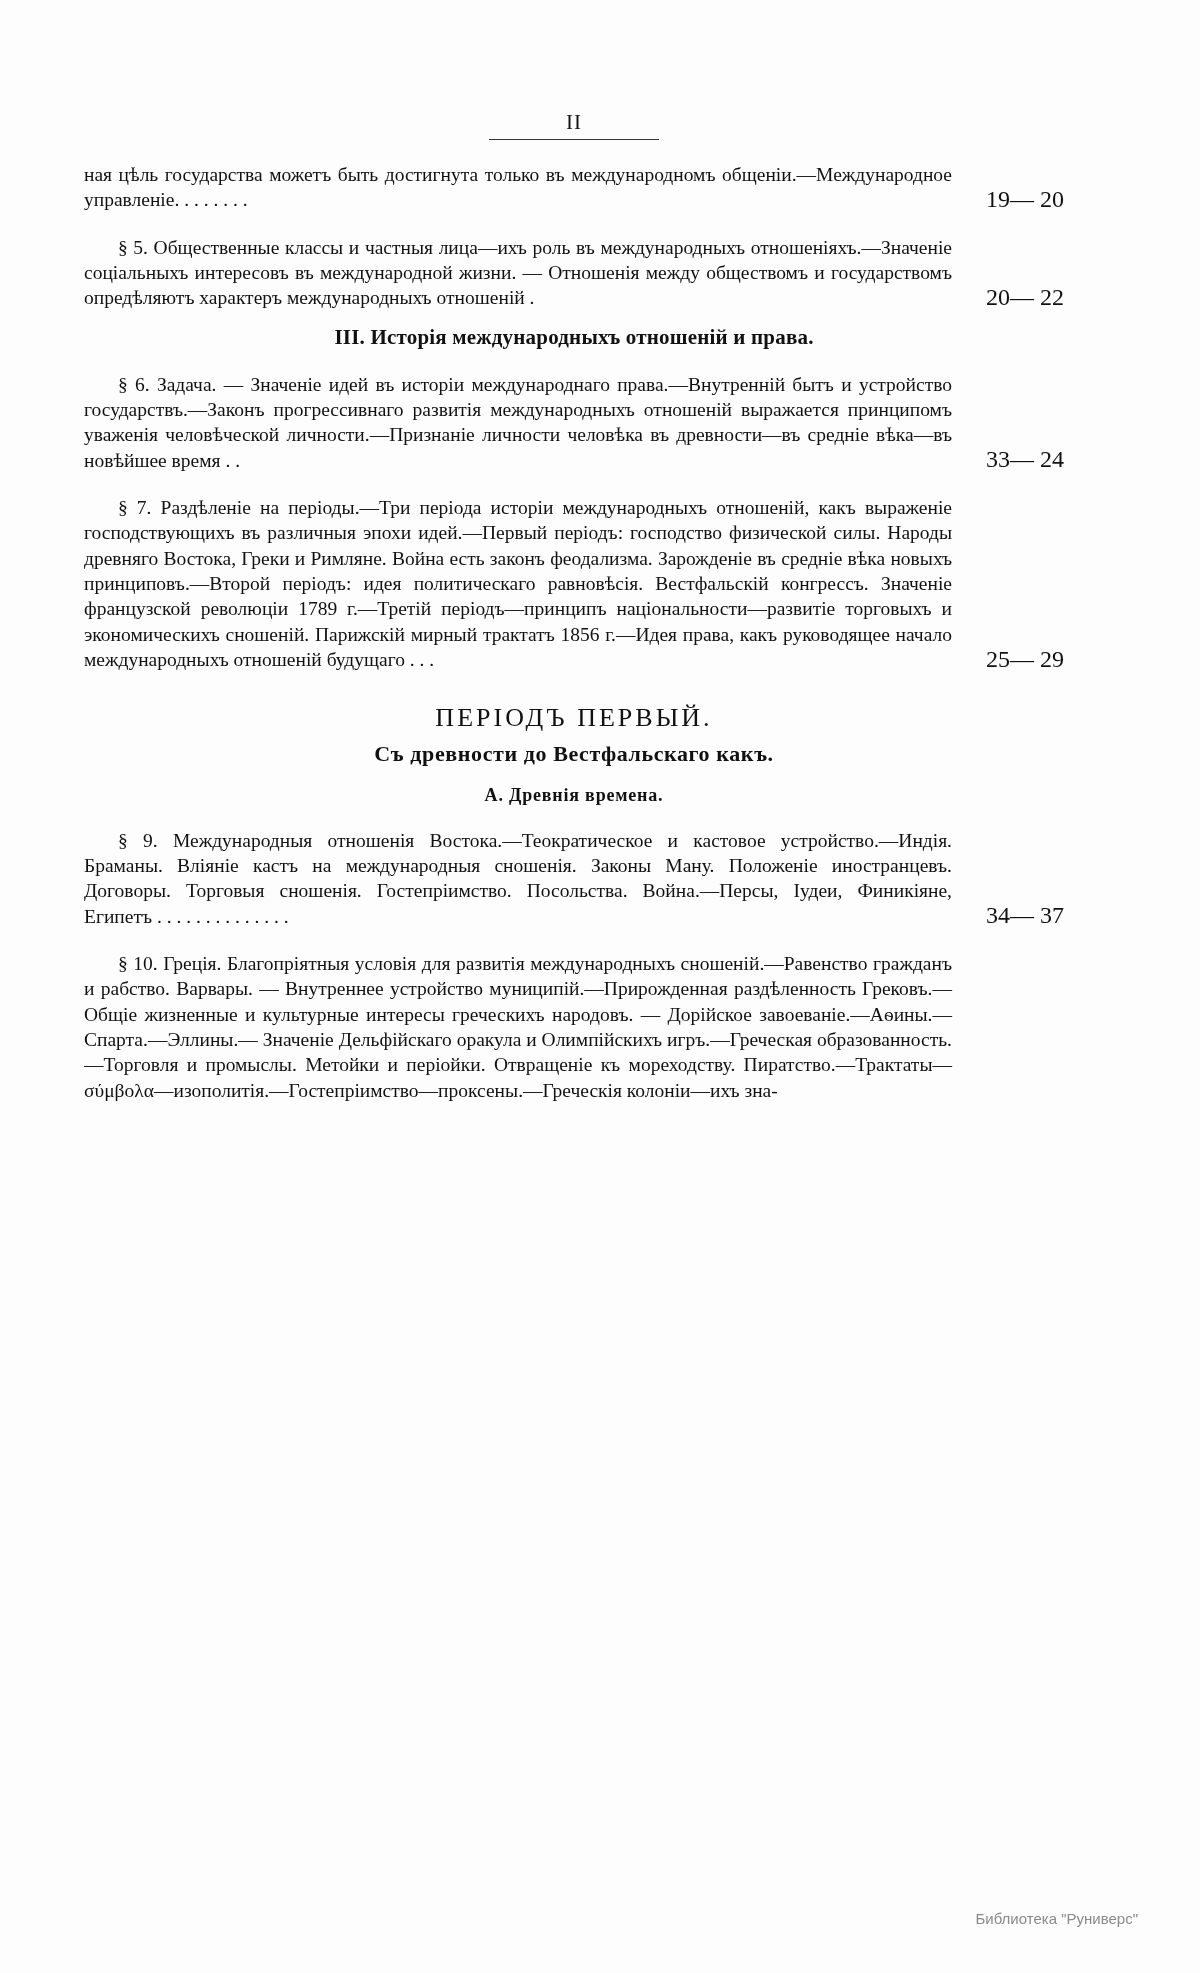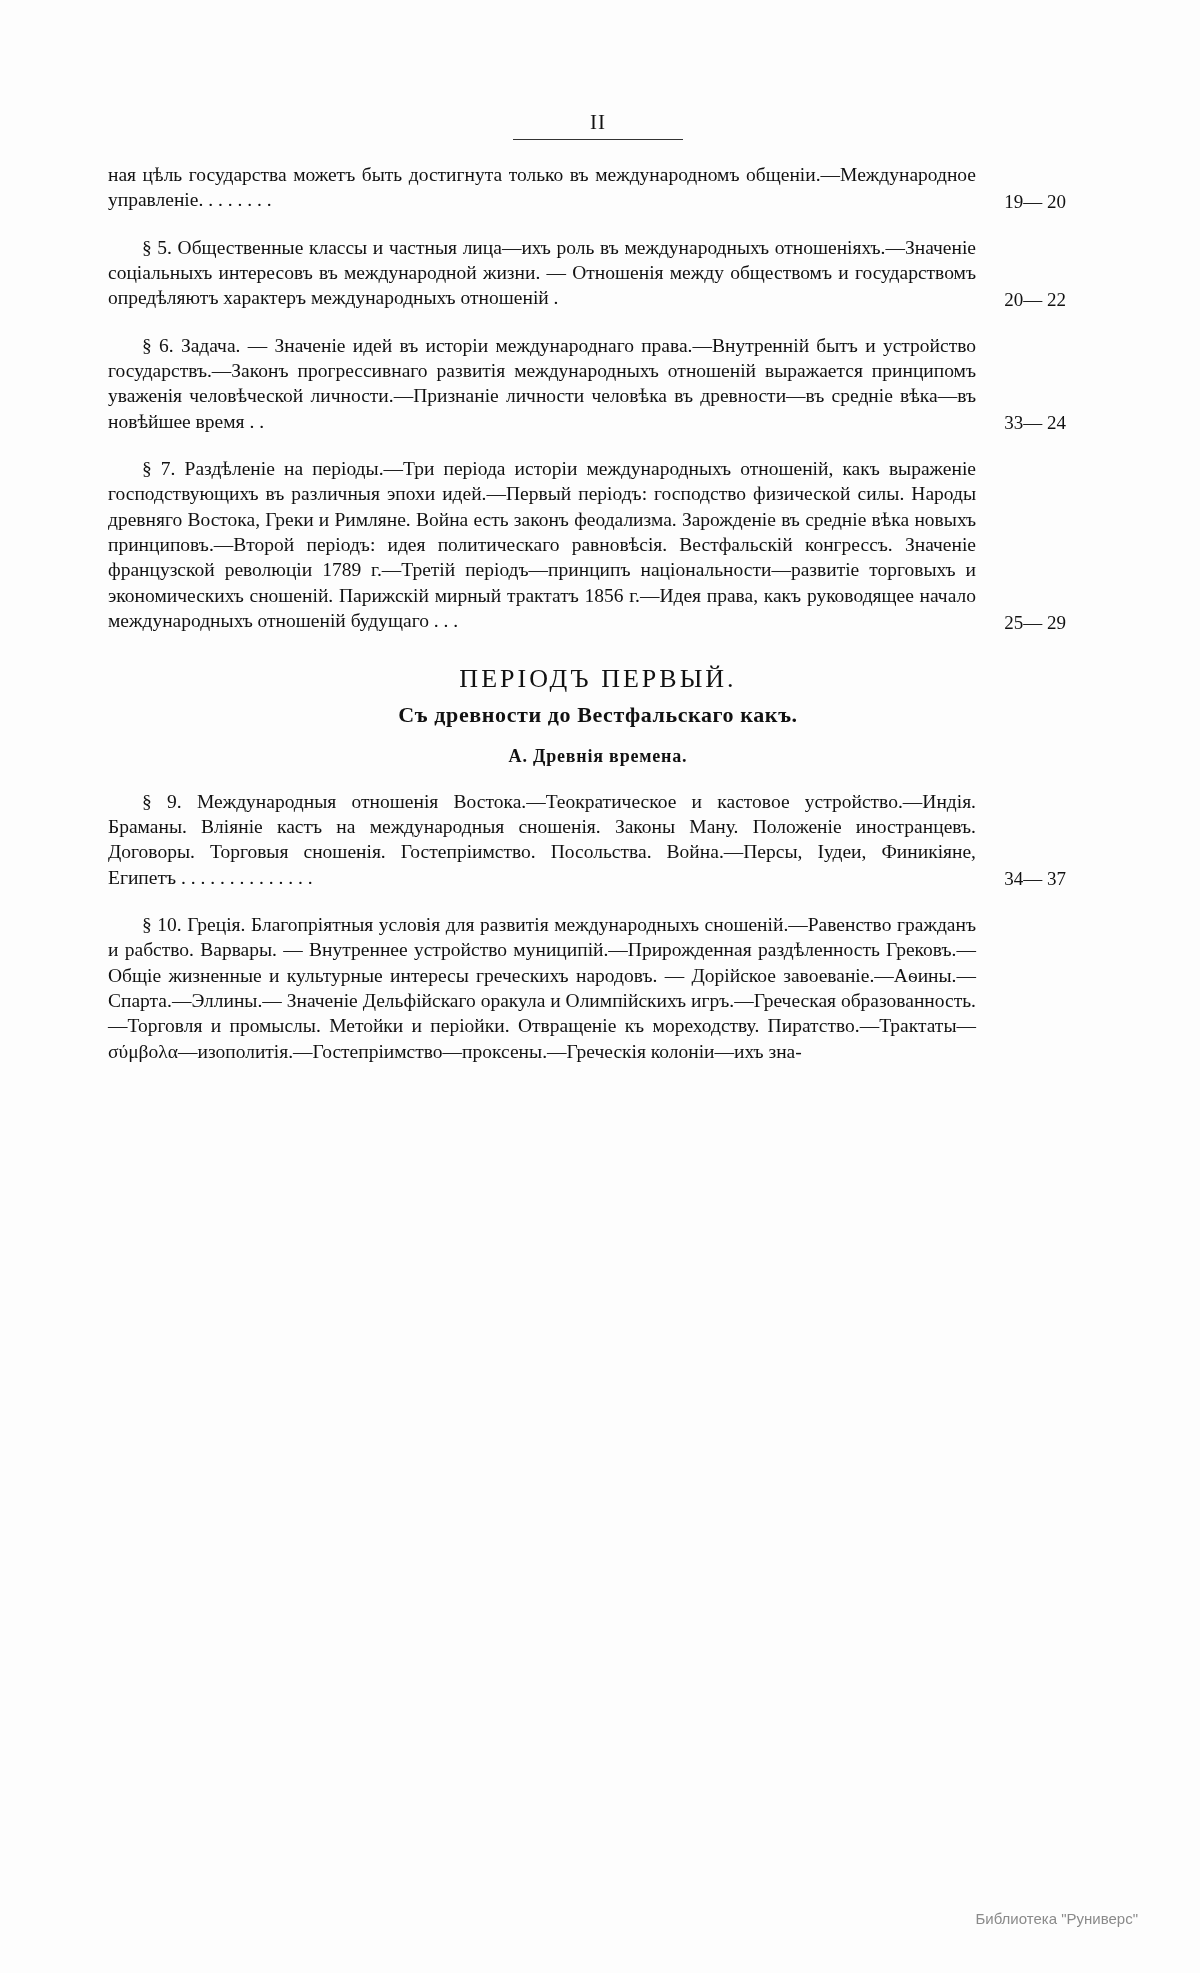--- a/index.html
+++ b/index.html
@@ -17,21 +17,21 @@
   }
   .page {
     position: absolute;
     left: 0; top: 0;
     width: 1200px;
     height: 1973px;
     background: #fdfdfd;
   }
   .content {
     position: absolute;
-    left: 108px;
+    left: 84px;
     top: 110px;
     width: 980px;
   }
   .page-number {
     text-align: center;
     font-size: 21px;
     letter-spacing: 1px;
     margin: 0 0 2px 0;
     font-family: "Liberation Serif", serif;
   }
@@ -60,22 +60,22 @@
     text-align: justify;
     text-justify: inter-word;
     padding-right: 112px;
     hyphens: manual;
   }
   .pages {
     position: absolute;
     right: 0;
     bottom: 0;
     width: 106px;
-    text-align: center;
-    font-size: 19px;
+    text-align: right;
+    font-size: 24px;
     white-space: nowrap;
   }
   .heading-2 {
     text-align: center;
     font-weight: bold;
     font-size: 21px;
     margin: 14px 0 10px 0;
     letter-spacing: 0.2px;
   }
   .period-title {
@@ -124,20 +124,21 @@
     <div class="entry">
       <div class="entry-text">ная цѣль государства можетъ быть достигнута только въ международномъ общеніи.—Международное управленіе. . . . . . . .</div>
       <div class="pages">19— 20</div>
     </div>
 
     <div class="entry">
       <div class="entry-text indent">§ 5. Общественные классы и частныя лица—ихъ роль въ международныхъ отношеніяхъ.—Значеніе соціальныхъ интересовъ въ международной жизни. — Отношенія между обществомъ и государствомъ опредѣляютъ характеръ международныхъ отношеній .</div>
       <div class="pages">20— 22</div>
     </div>
 
+    <div class="heading-2">III. Исторія международныхъ отношеній и права.</div>
 
     <div class="entry">
       <div class="entry-text indent">§ 6. Задача. — Значеніе идей въ исторіи международнаго права.—Внутренній бытъ и устройство государствъ.—Законъ прогрессивнаго развитія международныхъ отношеній выражается принципомъ уваженія человѣческой личности.—Признаніе личности человѣка въ древности—въ средніе вѣка—въ новѣйшее время . .</div>
       <div class="pages">33— 24</div>
     </div>
 
     <div class="entry">
       <div class="entry-text indent">§ 7. Раздѣленіе на періоды.—Три періода исторіи международныхъ отношеній, какъ выраженіе господствующихъ въ различныя эпохи идей.—Первый періодъ: господство физической силы. Народы древняго Востока, Греки и Римляне. Война есть законъ феодализма. Зарожденіе въ среднie вѣка новыхъ принциповъ.—Второй періодъ: идея политическаго равновѣсія. Вестфальскій конгрессъ. Значеніе французской революціи 1789 г.—Третій періодъ—принципъ національности—развитіе торговыхъ и экономическихъ сношеній. Парижскій мирный трактатъ 1856 г.—Идея права, какъ руководящее начало международныхъ отношеній будущаго . . .</div>
       <div class="pages">25— 29</div>
     </div>

